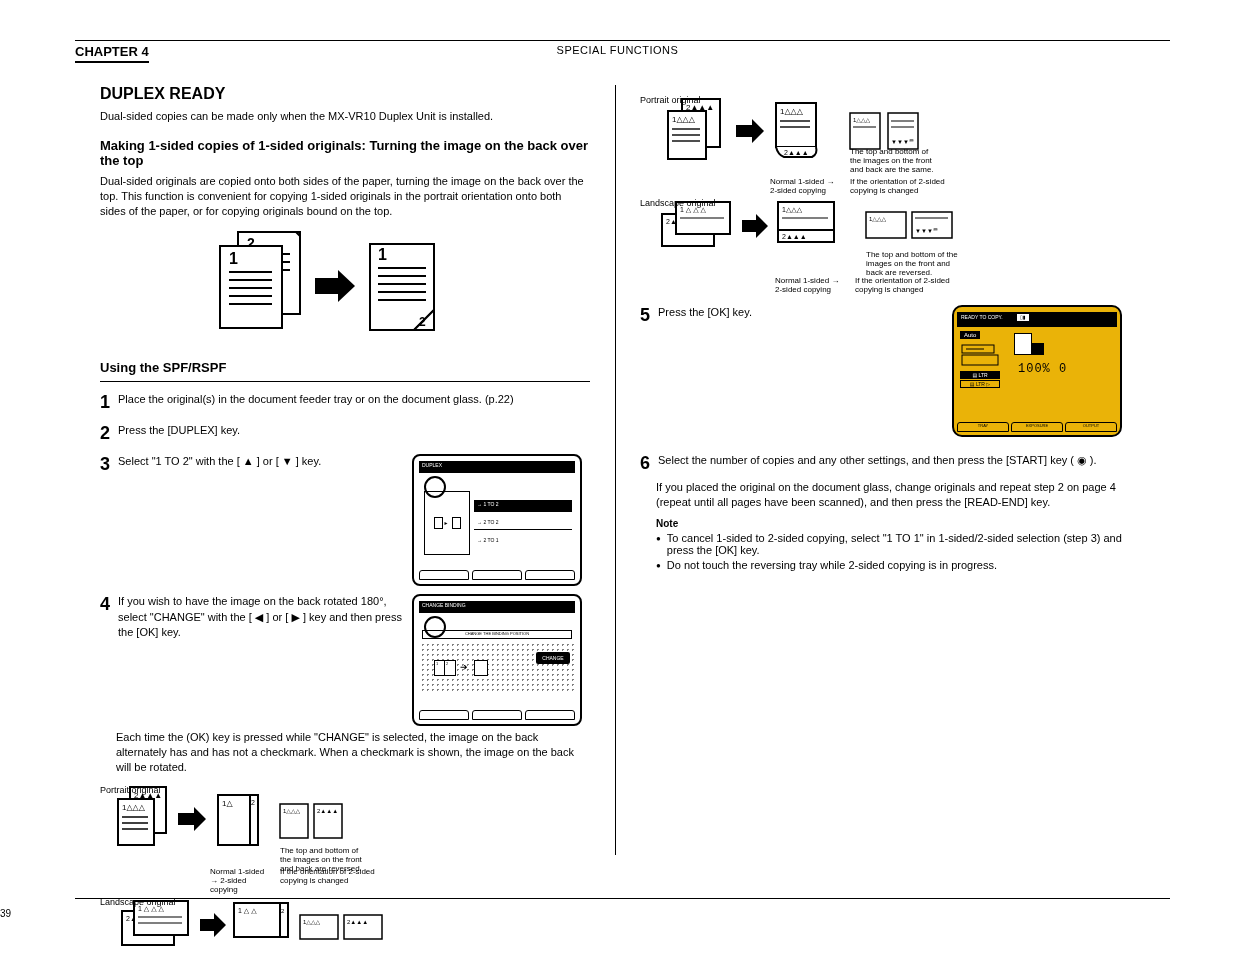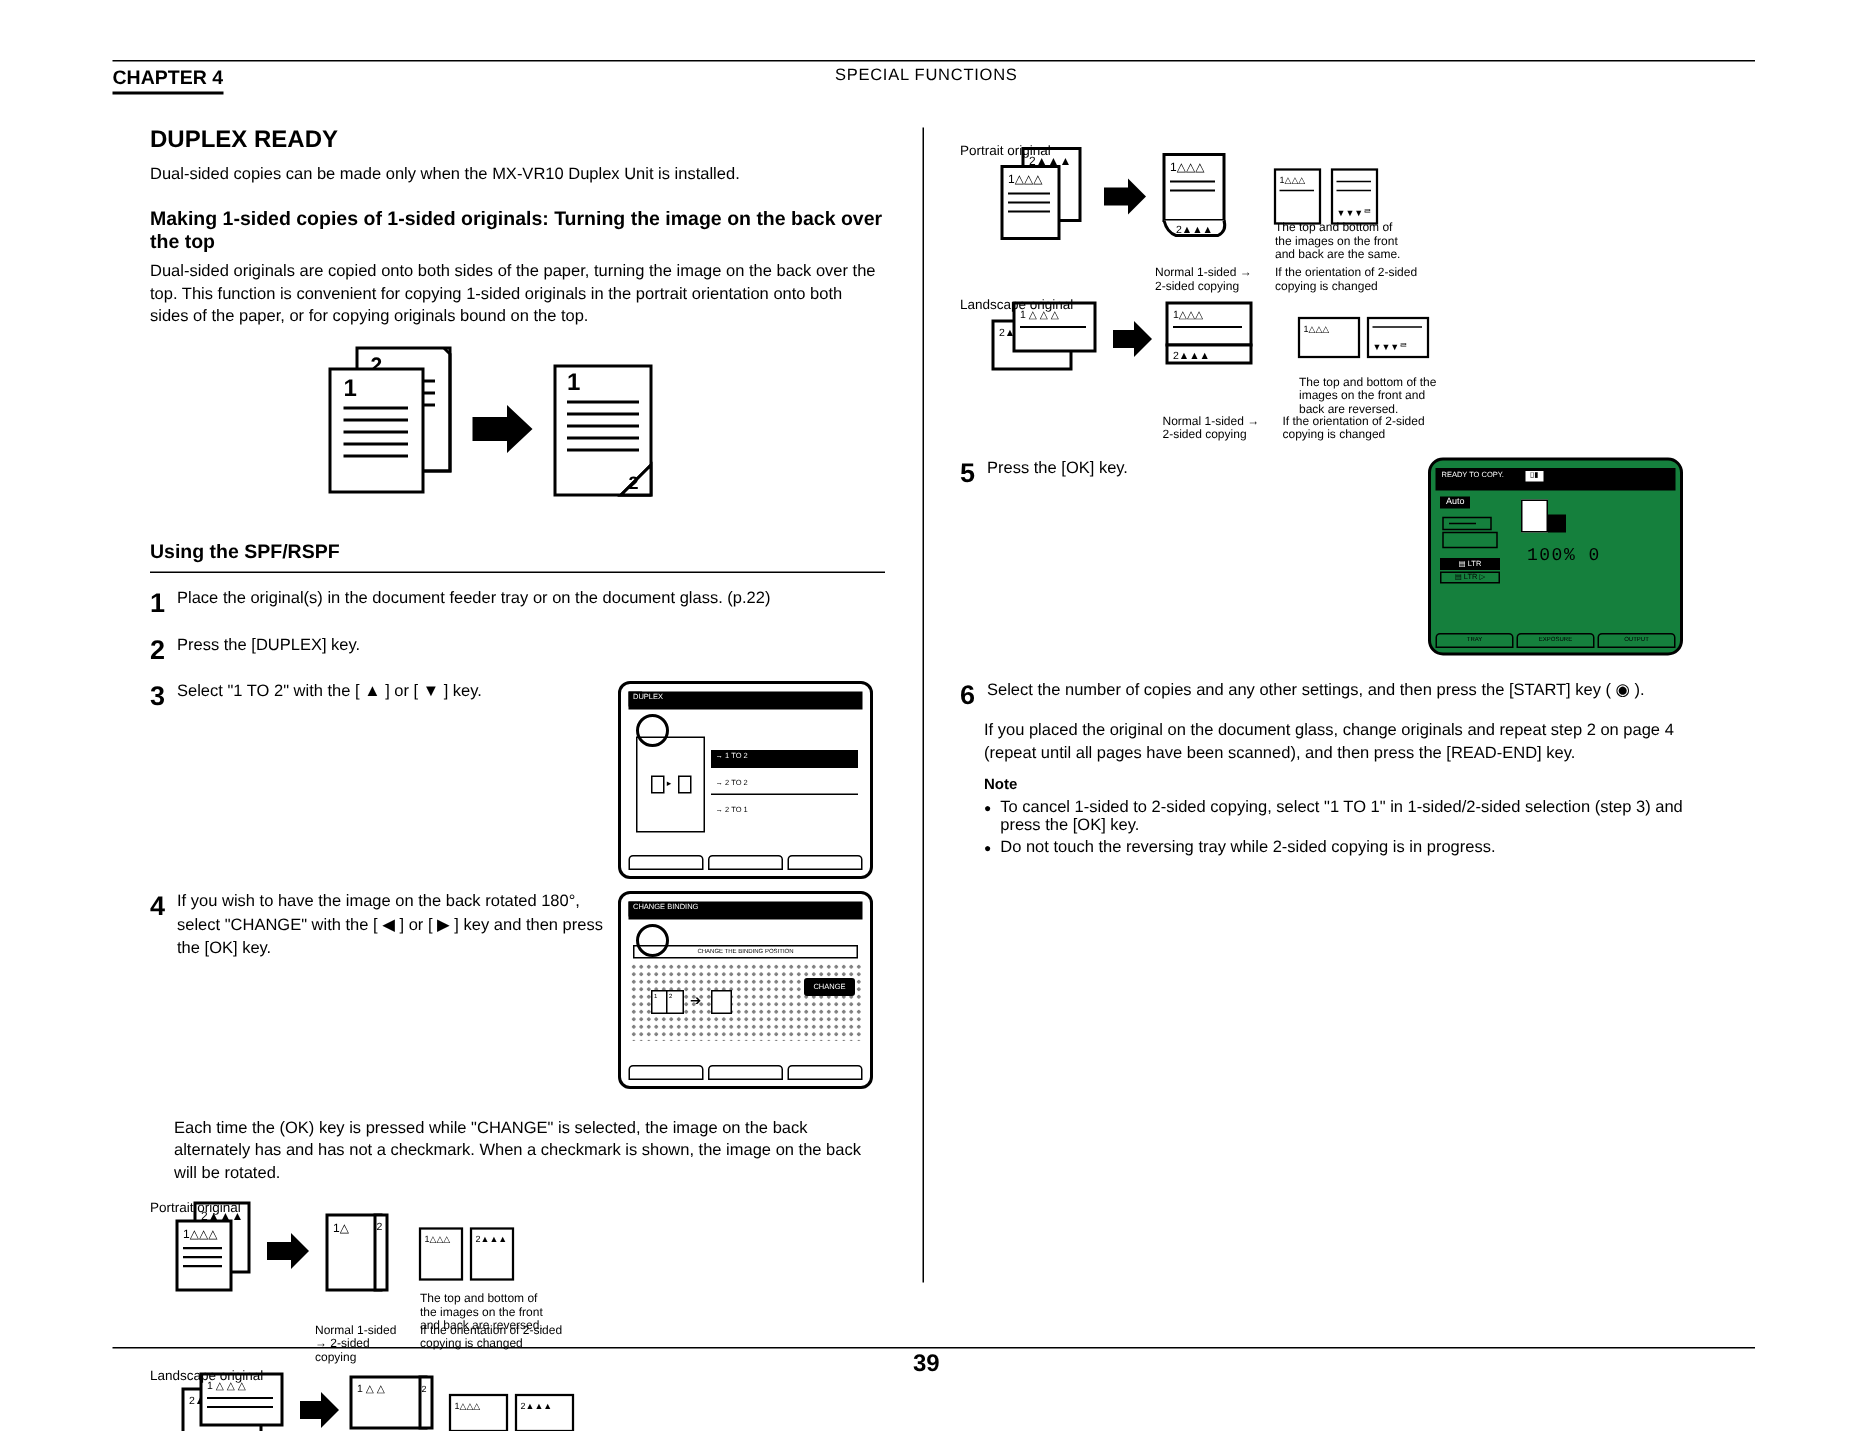--- a/index.html
+++ b/index.html
@@ -112,21 +112,21 @@
   .lcd2 .thumbwrap .drawing .pg { width: 12px; height: 16px; border: 1px solid #000; background: #fff; font-size: 4px; padding: 0 1px; }
   .lcd2 .thumbwrap .drawing .arw { width: 10px; height: 10px; font-size: 9px; line-height: 1; color: #000; }
   .lcd2 .chgbtn { position: absolute; right: 10px; top: 56px; width: 34px; height: 12px; background: #000; color: #fff; border-radius: 2px; font-size: 5px; text-align: center; line-height: 12px; z-index: 3; }
 
   .lcd-main {
     width: 170px;
     height: 132px;
     border: 2px solid #000;
     border-radius: 10px;
     position: relative;
-    background: #15803d;
+    background: #eab308;
     font-size: 5px;
     overflow: hidden;
   }
   .lcd-main .bar { position: absolute; top: 5px; left: 3px; right: 3px; height: 15px; background: #000; color: #fff; font-size: 5px; padding: 2px 4px; }
   .lcd-main .bar .flag { position: absolute; left: 60px; top: 2px; background: #fff; color: #000; padding: 0 3px; font-size: 5px; }
   .lcd-main .left { position: absolute; left: 6px; top: 24px; width: 52px; bottom: 16px; }
   .lcd-main .left .auto { display: inline-block; background: #000; color: #fff; font-size: 6px; padding: 0 4px; }
   .lcd-main .left .trays { margin-top: 4px; width: 40px; }
   .lcd-main .left .trays .t { height: 8px; border: 1px solid #000; margin-bottom: 1px; }
   .lcd-main .right { position: absolute; left: 60px; top: 24px; right: 6px; bottom: 18px; }
@@ -137,21 +137,21 @@
   .lcd-main .tabs { position: absolute; left: 3px; right: 3px; bottom: 3px; display: flex; gap: 2px; }
   .lcd-main .tabs div { flex: 1; height: 10px; border: 1px solid #000; border-top-left-radius: 3px; border-top-right-radius: 3px; font-size: 4px; text-align: center; }
 
   
   .footer-rule {
     position: absolute; bottom: 55px; left: 75px; right: 65px;
     border-top: 1px solid #000;
   }
   .footer-num {
     position: absolute; bottom: 35px; left: 0; right: 0;
-    text-align: center; font-size: 16px; font-weight: bold;
+    text-align: left; font-size: 10px; font-weight: normal;
   }
 
   
   .docfig svg { overflow: visible; }
 
   .note .label { font-weight: bold; font-size: 10px; display: block; margin-top: 8px; }
   .bullet { display: flex; gap: 6px; font-size: 11px; margin: 3px 0; }
   .bullet::before { content: "●"; font-size: 8px; line-height: 14px; }
   .bullet > span { flex: 1; }
 
@@ -281,21 +281,21 @@
                 <div></div>
                 <div></div>
                 <div></div>
               </div>
           </div>
         </div>
         <span>If you wish to have the image on the back rotated 180°, select "CHANGE" with the [ ◀ ] or [ ▶ ] key and then press the [OK] key.</span>
       </div>
     </div>
 
-    <p class="indent" style="margin-top:19px">Each time the (OK) key is pressed while "CHANGE" is selected, the image on the back alternately has and has not a checkmark. When a checkmark is shown, the image on the back will be rotated.</p>
+    <p class="indent" style="margin-top:4px">Each time the (OK) key is pressed while "CHANGE" is selected, the image on the back alternately has and has not a checkmark. When a checkmark is shown, the image on the back will be rotated.</p>
 
     <div class="fig docfig" style="position:relative">
       <div class="rowlabel" style="left:0;">Portrait original</div>
       <svg width="300" height="80" style="margin-left:0;margin-top:12px">
 
         <rect x="30" y="0" width="36" height="46" fill="#fff" stroke="#000" stroke-width="2"></rect>
         <text x="34" y="11" font-size="8">2▲▲▲</text>
         <rect x="18" y="12" width="36" height="46" fill="#fff" stroke="#000" stroke-width="2"></rect>
         <text x="22" y="23" font-size="8">1△△△</text>
         <line x1="22" y1="30" x2="48" y2="30" stroke="#000" stroke-width="1.5"></line>

